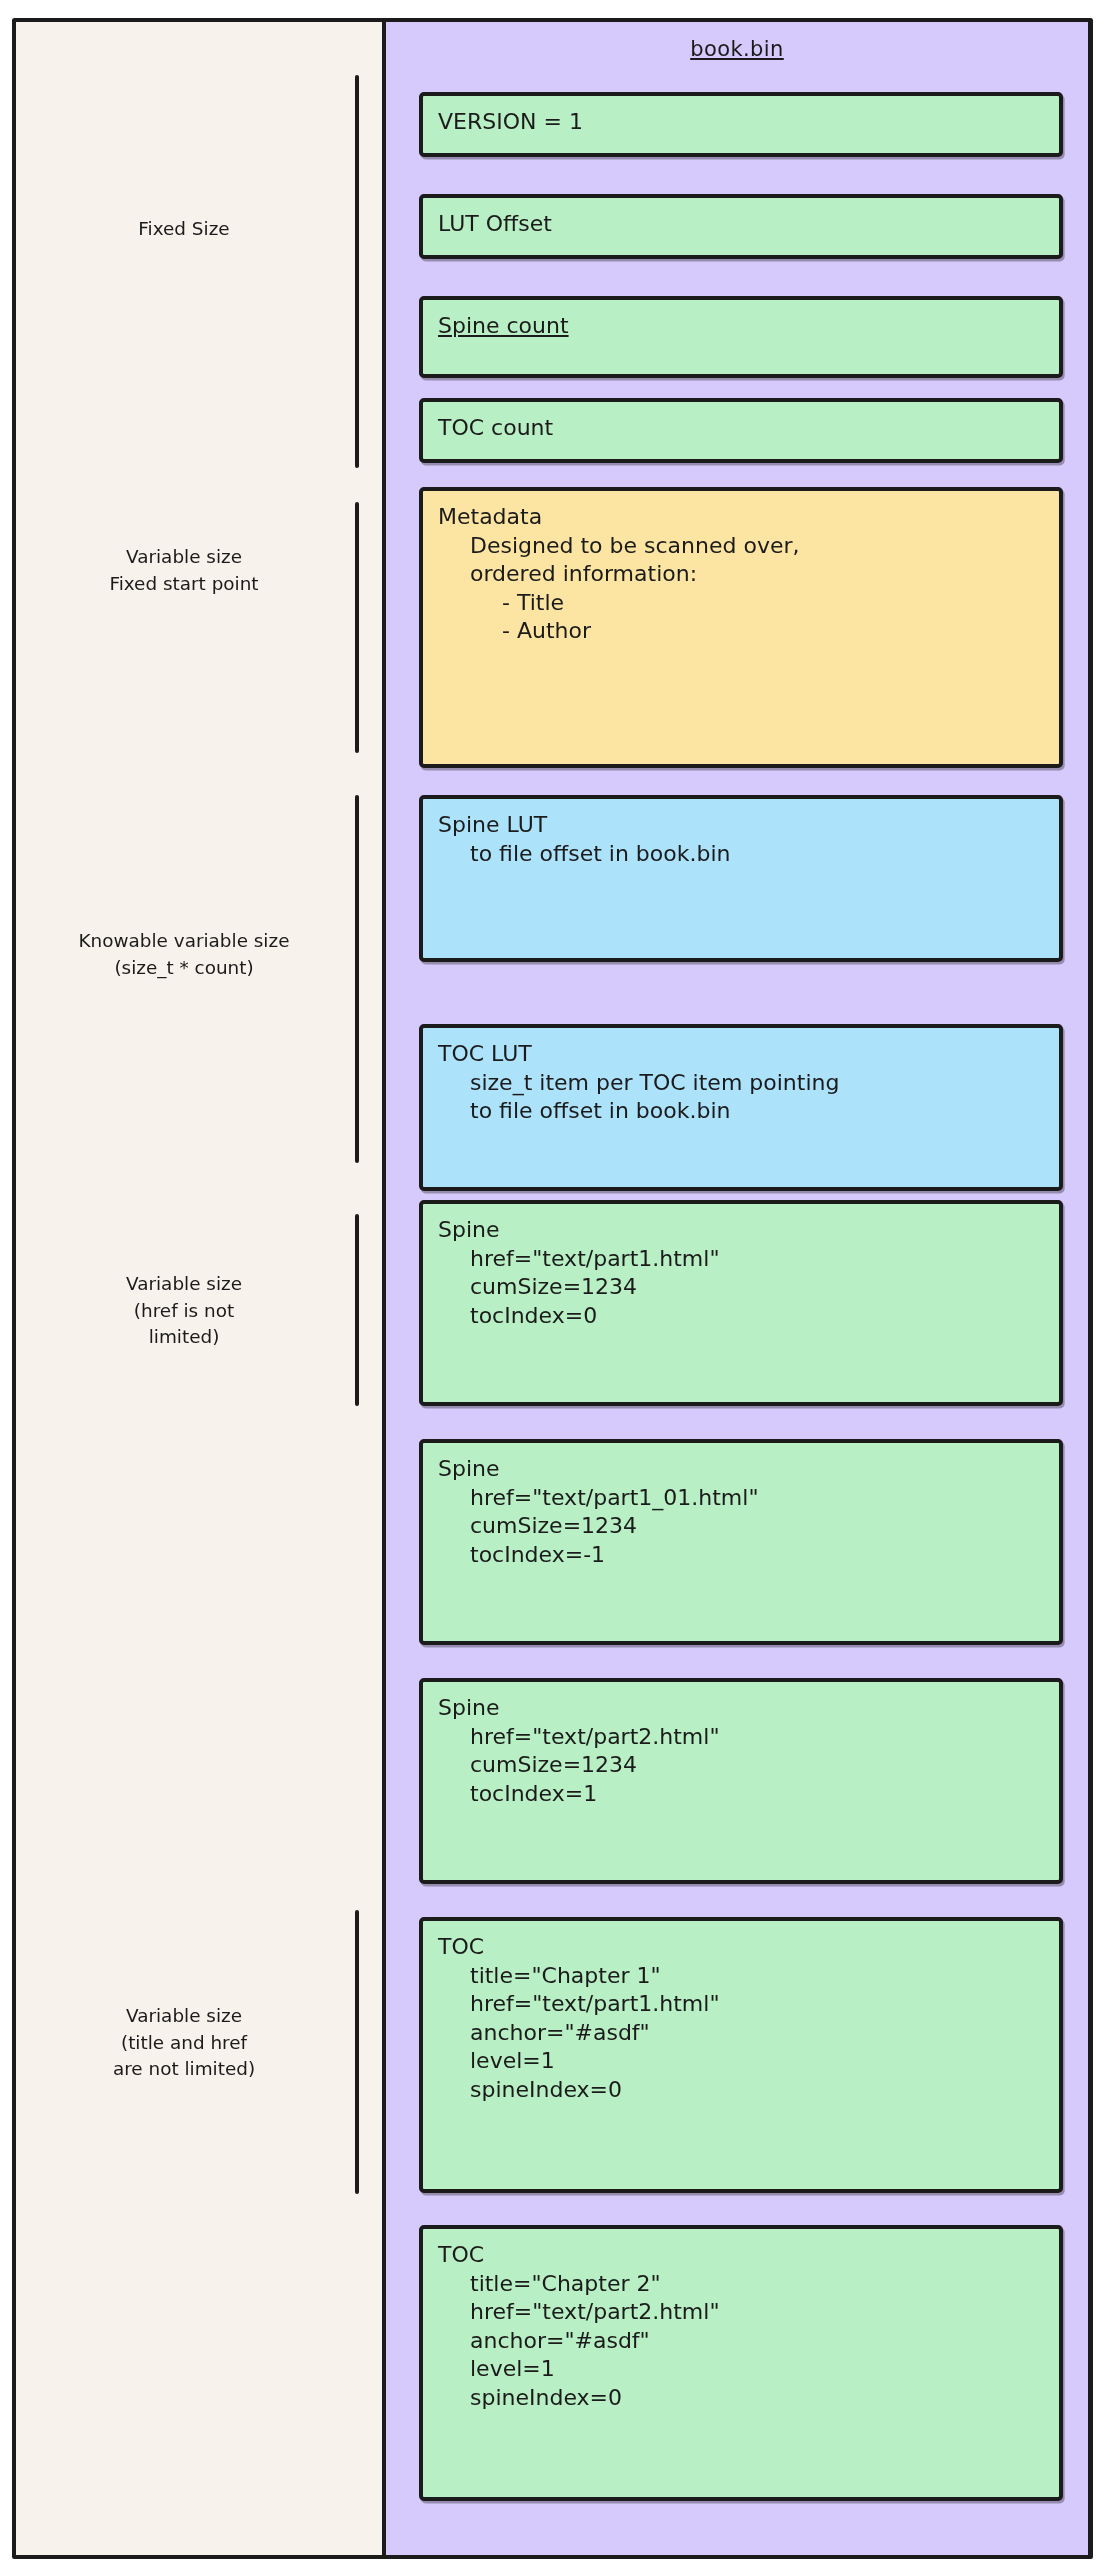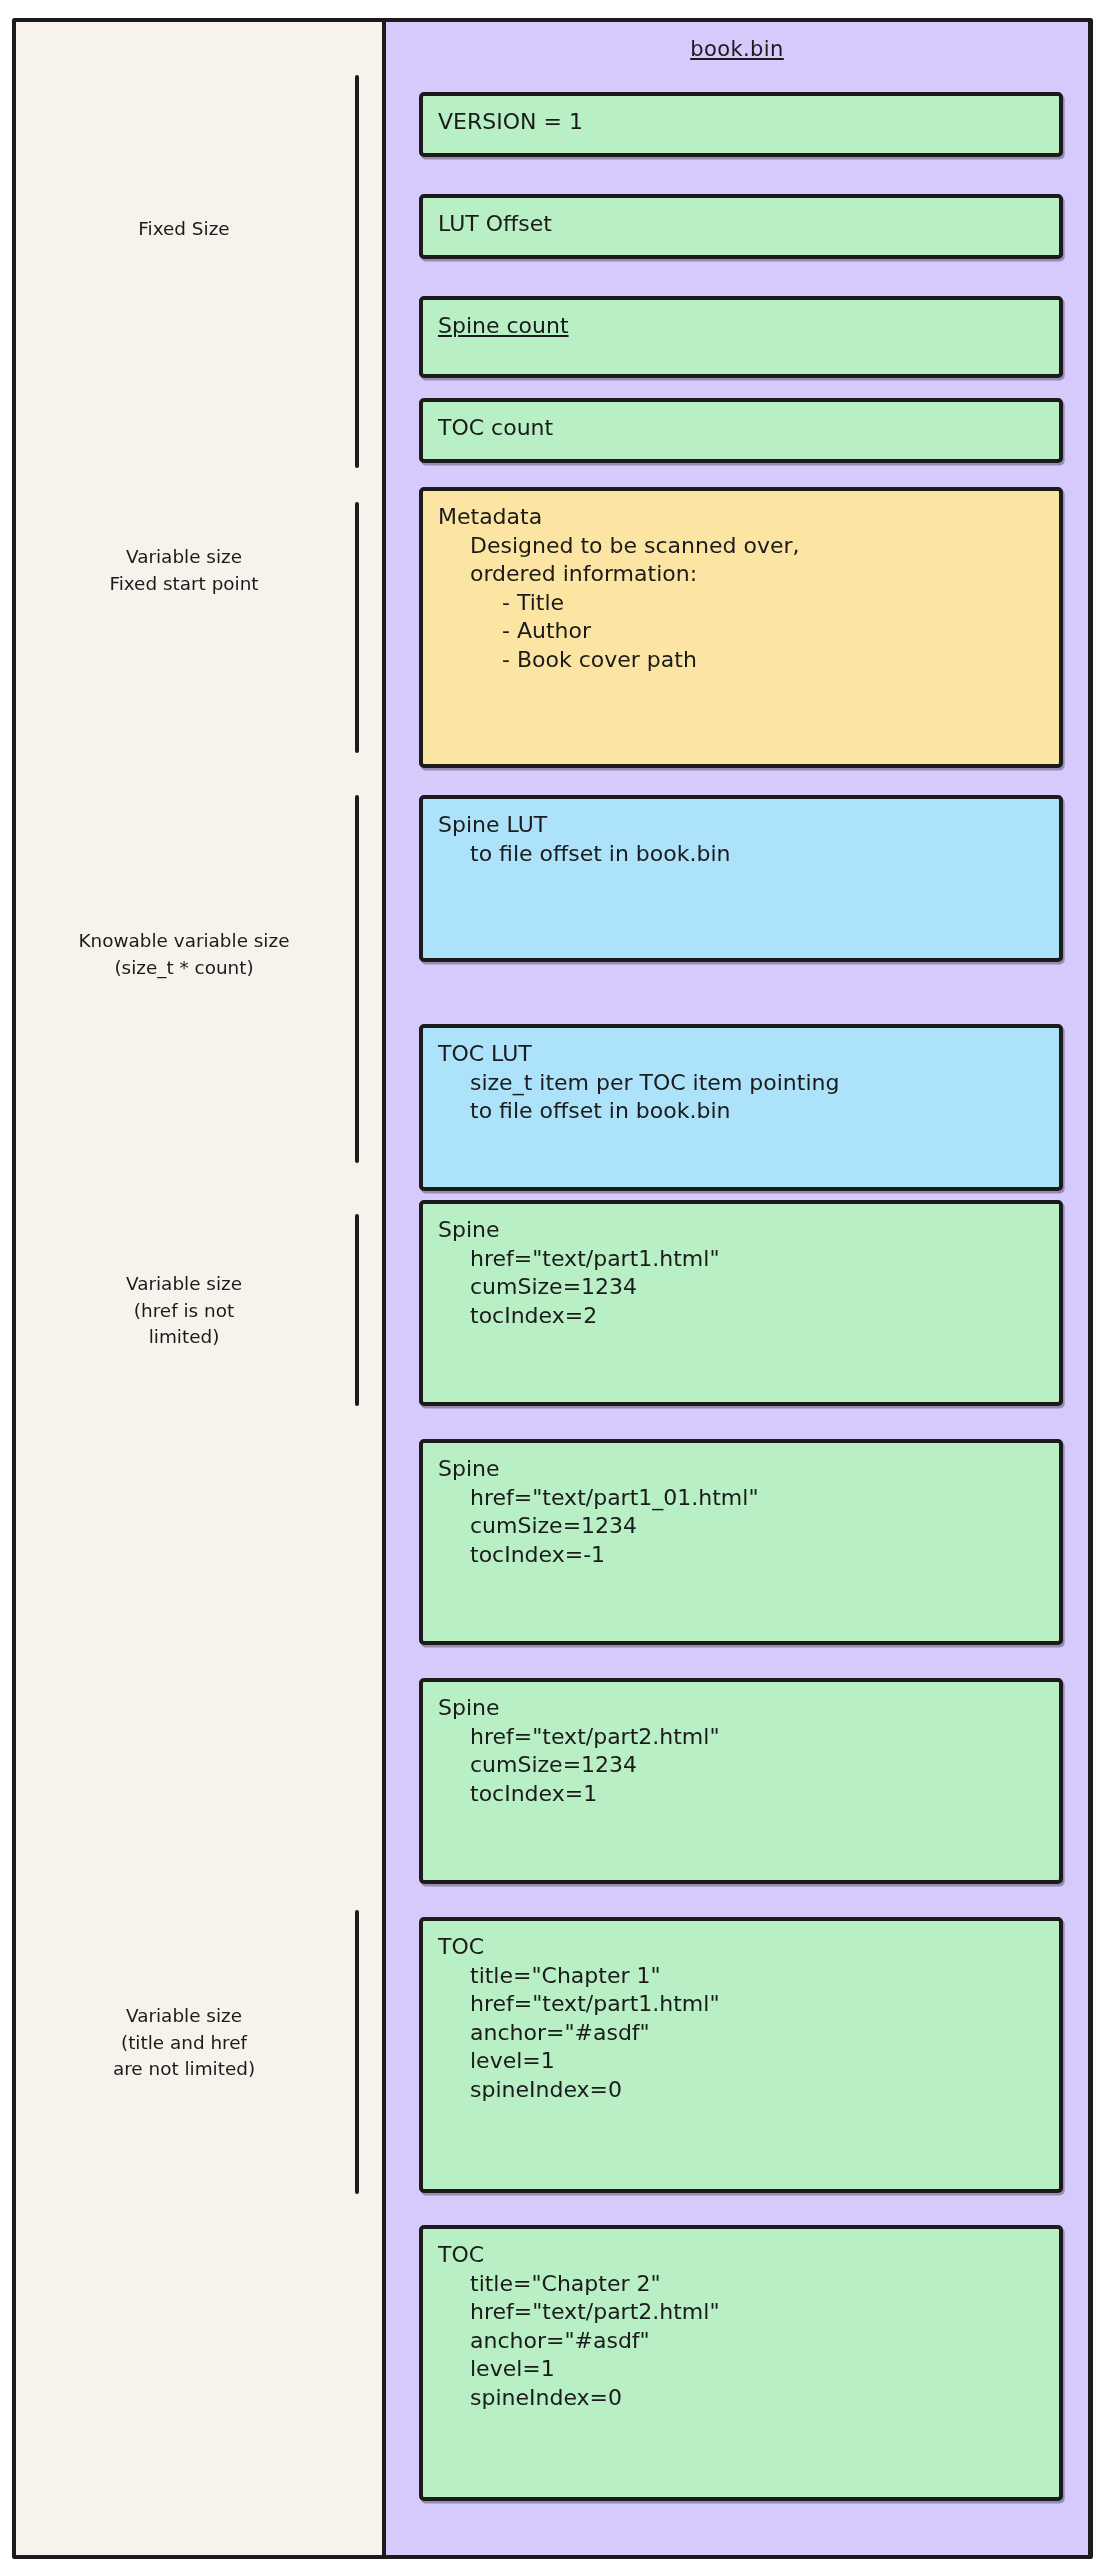--- a/index.html
+++ b/index.html
@@ -158,39 +158,38 @@
     <div class="node green" style="top:376px; height:65px;">
       <div class="line">TOC count</div>
     </div>
 
     <div class="node yellow" style="top:465px; height:281px;">
       <div class="line">Metadata</div>
       <div class="line ind1">Designed to be scanned over,</div>
       <div class="line ind1">ordered information:</div>
       <div class="line ind2">- Title</div>
       <div class="line ind2">- Author</div>
-      <div class="line ind2">- Book cover path</div>
     </div>
 
     <div class="node blue" style="top:773px; height:167px;">
       <div class="line">Spine LUT</div>
       <div class="line ind1">to file offset in book.bin</div>
     </div>
 
     <div class="node blue" style="top:974px; height:167px;margin-top:28px;">
       <div class="line">TOC LUT</div>
       <div class="line ind1">size_t item per TOC item pointing</div>
       <div class="line ind1">to file offset in book.bin</div>
     </div>
 
     <div class="node green" style="top:1178px; height:206px;">
       <div class="line">Spine</div>
       <div class="line ind1">href="text/part1.html"</div>
       <div class="line ind1">cumSize=1234</div>
-      <div class="line ind1">tocIndex=2</div>
+      <div class="line ind1">tocIndex=0</div>
     </div>
 
     <div class="node green" style="top:1417px; height:206px;">
       <div class="line">Spine</div>
       <div class="line ind1">href="text/part1_01.html"</div>
       <div class="line ind1">cumSize=1234</div>
       <div class="line ind1">tocIndex=-1</div>
     </div>
 
     <div class="node green" style="top:1656px; height:206px;">

